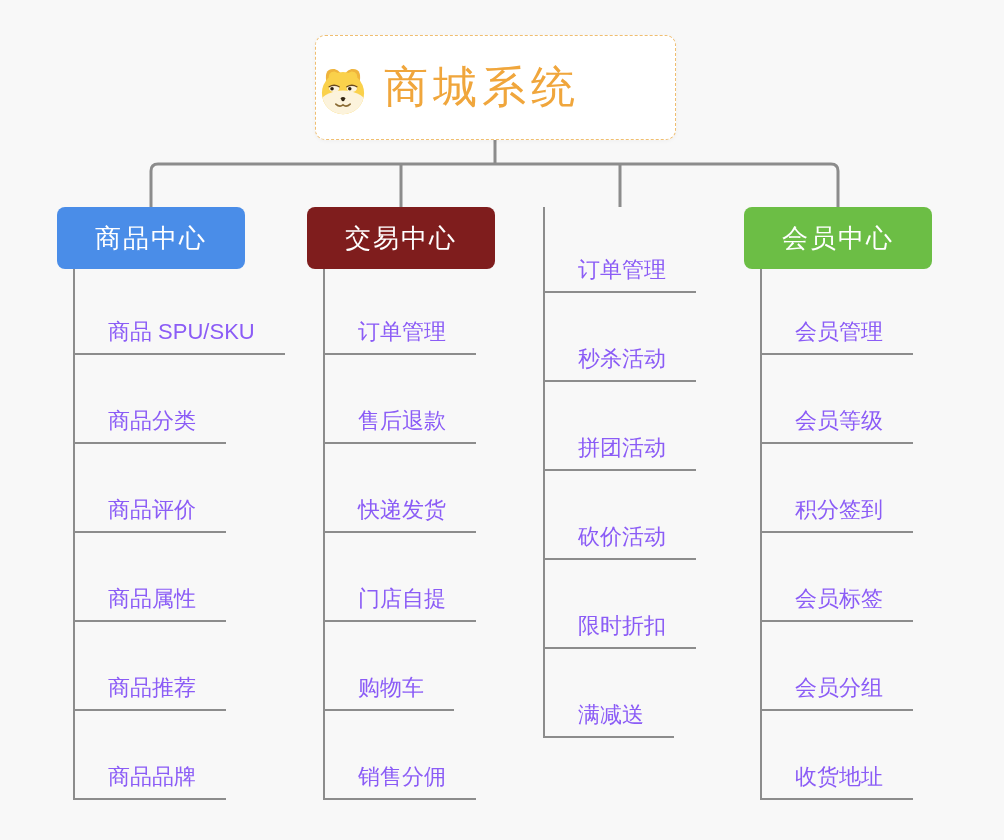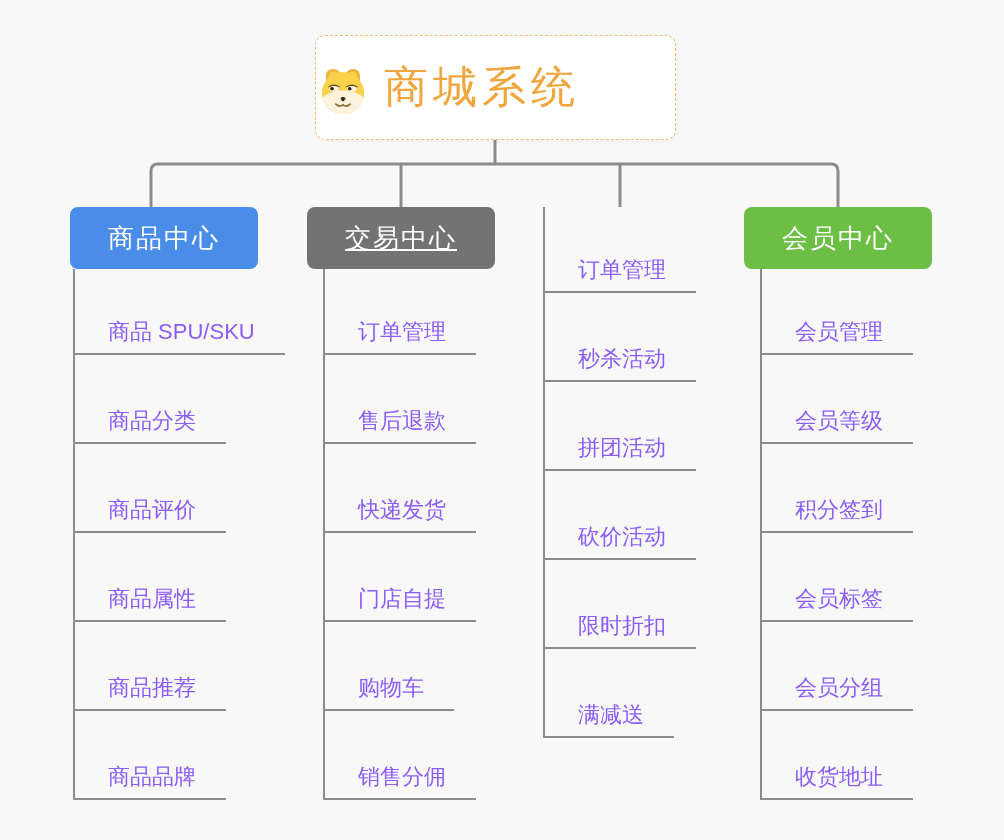--- a/index.html
+++ b/index.html
@@ -110,21 +110,21 @@
       <circle cx="40" cy="32.8" r="2.1" fill="#2e2010"></circle>
       <path d="M15.5 30.5 Q21.5 27 27.5 30.5" fill="none" stroke="#6b4a1f" stroke-width="1.6" stroke-linecap="round"></path>
       <path d="M36.5 30.5 Q42.5 27 48.5 30.5" fill="none" stroke="#6b4a1f" stroke-width="1.6" stroke-linecap="round"></path>
       <path d="M29 44 q3 -2.6 6 0 q-1.4 3.6 -3 3.6 q-1.6 0 -3 -3.6 Z" fill="#332614"></path>
       <path d="M23.5 51 q4.5 4.2 8.5 1 q4 3.2 8.5 -1" fill="none" stroke="#8a6b33" stroke-width="2" stroke-linecap="round"></path>
     </svg>
     <span class="root-title">商城系统</span>
   </div>
 
   <div class="branch-col" style="left:57px">
-    <div class="branch-node" style="background-color: rgb(74, 141, 232); margin-left: 13px;">
+    <div class="branch-node" style="background-color: rgb(74, 141, 232);">
       <span>商品中心</span>
     </div>
     <ul class="children-list">
       <li class="child-topic first">
           <span>商品 SPU/SKU</span>
         </li>
       <li class="child-topic">
           <span>商品分类</span>
         </li>
       <li class="child-topic">
@@ -136,21 +136,21 @@
       <li class="child-topic">
           <span>商品推荐</span>
         </li>
       <li class="child-topic">
           <span>商品品牌</span>
         </li>
     </ul>
   </div>
 
   <div class="branch-col" style="left:307px">
-    <div class="branch-node" style="background-color: #737373; text-decoration: underline;">
+    <div class="branch-node" style="background-color: #7f1d1d;">
       <span>交易中心</span>
     </div>
     <ul class="children-list">
       <li class="child-topic first">
           <span>订单管理</span>
         </li>
       <li class="child-topic">
           <span>售后退款</span>
         </li>
       <li class="child-topic">

